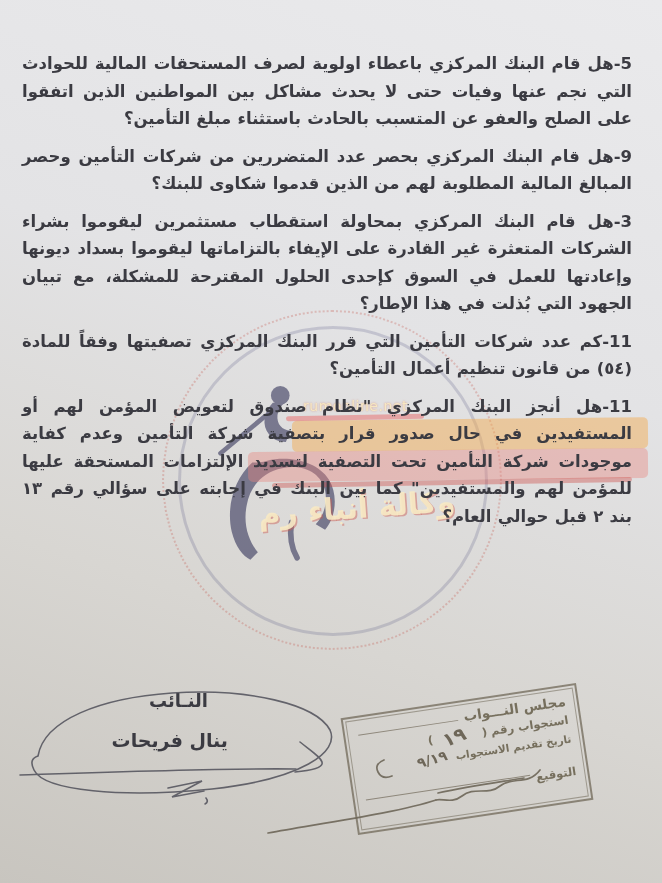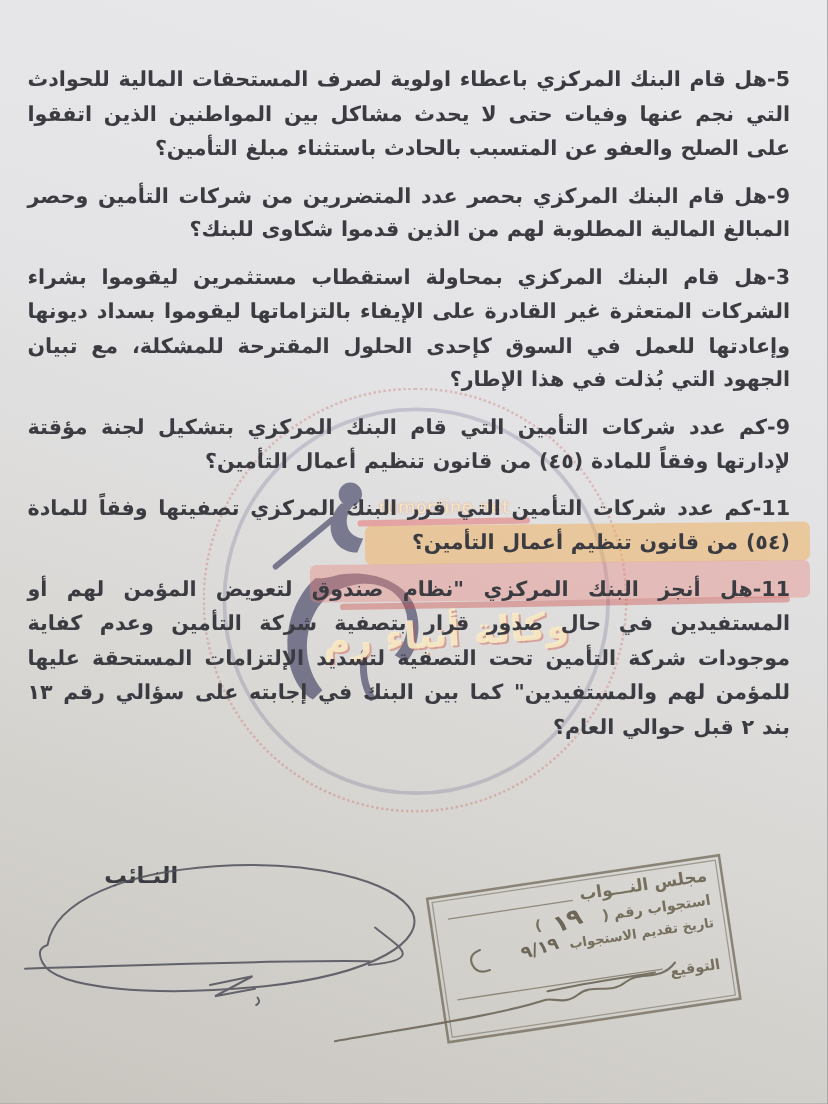--- a/index.html
+++ b/index.html
@@ -49,21 +49,21 @@
   .questions{
     position:absolute;z-index:2;top:50px;right:30px;left:22px;
     direction:rtl;text-align:justify;
   }
   .questions p{
     margin:0 0 10px;font-size:16.5px;line-height:27.5px;font-weight:bold;
     color:#3b3b42;word-spacing:0.5px;
   }
   
   .sig{position:absolute;z-index:2;left:18px;top:690px;width:220px;direction:rtl;
-       color:#3b3b42;font-weight:bold;text-align:center;}
+       color:#3b3b42;font-weight:bold;}
   .sig-title{font-size:18px;margin:0 30px 18px 0;}
   .sig-name{font-size:19px;letter-spacing:1px;margin-right:10px;}
   
   .stamp{
     position:absolute;z-index:2;left:348px;top:700px;width:238px;height:118px;
     transform:rotate(-8.5deg);color:#766f5d;
   }
   .stamp-outer{position:absolute;inset:0;border:2.5px solid rgba(112,104,88,0.75);}
   .stamp-inner{
     position:absolute;inset:4px;border:1.3px solid rgba(112,104,88,0.55);
@@ -106,27 +106,27 @@
   <div class="wm band-red-underline"></div>
 
   <div class="wm wm-site">rumonline.net</div>
   <div class="wm wm-site-underline"></div>
   <div class="wm wm-agency">وكالة أنباء رم</div>
 
   <div class="questions">
     <p>5-هل قام البنك المركزي باعطاء اولوية لصرف المستحقات المالية للحوادث التي نجم عنها وفيات حتى لا يحدث مشاكل بين المواطنين الذين اتفقوا على الصلح والعفو عن المتسبب بالحادث باستثناء مبلغ التأمين؟</p>
     <p>9-هل قام البنك المركزي بحصر عدد المتضررين من شركات التأمين وحصر المبالغ المالية المطلوبة لهم من الذين قدموا شكاوى للبنك؟</p>
     <p>3-هل قام البنك المركزي بمحاولة استقطاب مستثمرين ليقوموا بشراء الشركات المتعثرة غير القادرة على الإيفاء بالتزاماتها ليقوموا بسداد ديونها وإعادتها للعمل في السوق كإحدى الحلول المقترحة للمشكلة، مع تبيان الجهود التي بُذلت في هذا الإطار؟</p>
-    <p>9-كم عدد شركات التأمين التي قام البنك المركزي بتشكيل لجنة مؤقتة لإدارتها وفقاً للمادة (٤٥) من قانون تنظيم أعمال التأمين؟</p>
     <p>11-كم عدد شركات التأمين التي قرر البنك المركزي تصفيتها وفقاً للمادة (٥٤) من قانون تنظيم أعمال التأمين؟</p>
     <p>11-هل أنجز البنك المركزي "نظام صندوق لتعويض المؤمن لهم أو المستفيدين في حال صدور قرار بتصفية شركة التأمين وعدم كفاية موجودات شركة التأمين تحت التصفية لتسديد الإلتزامات المستحقة عليها للمؤمن لهم والمستفيدين" كما بين البنك في إجابته على سؤالي رقم ١٣ بند ٢ قبل حوالي العام؟</p>
   </div>
 
   <div class="sig">
     <div class="sig-title">النـائب</div>
+    <div class="sig-name">ينال فريحات</div>
   </div>
 
   <div class="stamp">
     <div class="stamp-outer"></div>
     <div class="stamp-inner">
       <div class="stamp-row">
         <span class="stamp-header">مجلس النـــواب</span>
         <span class="stamp-dash"></span>
       </div>
       <div class="stamp-row">

